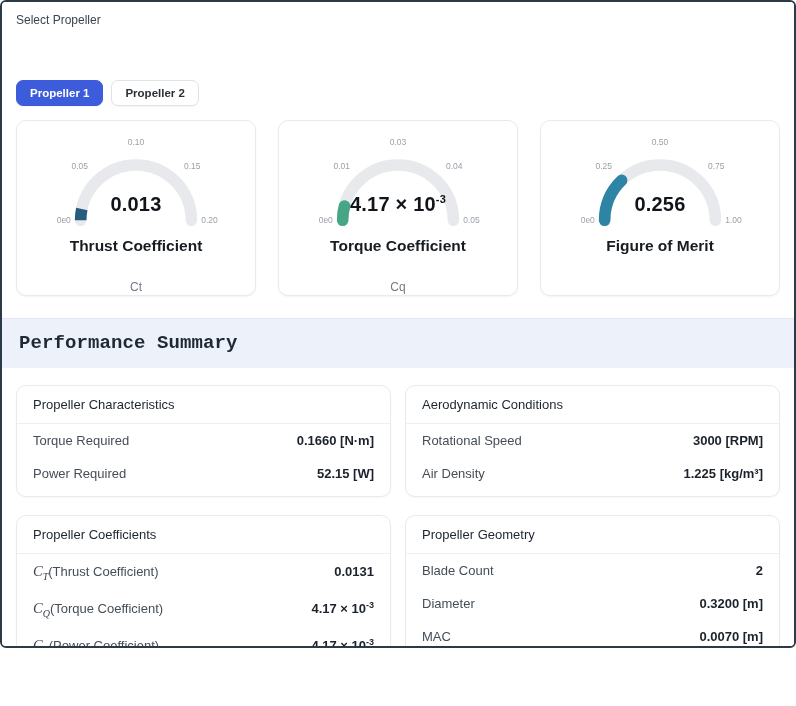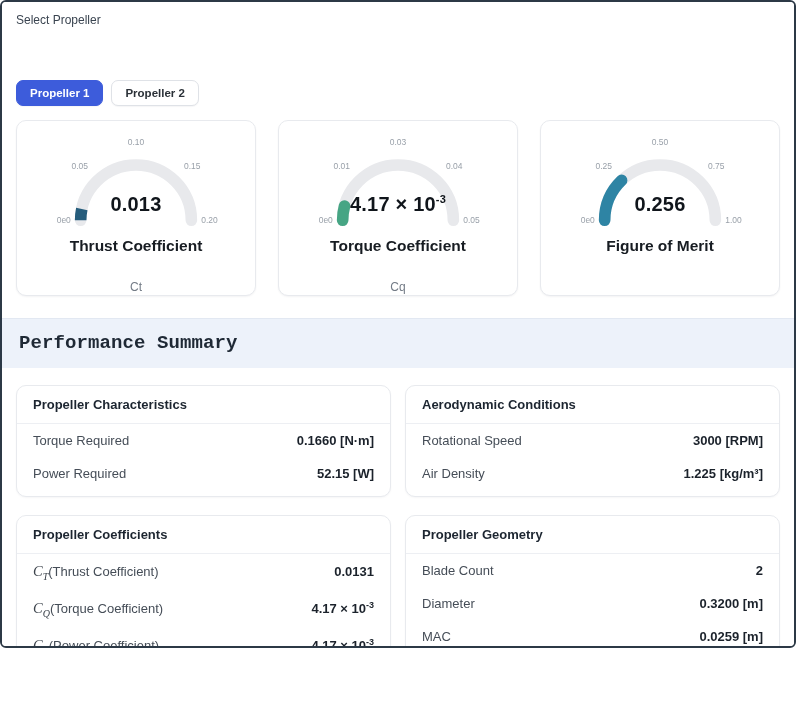--- a/index.html
+++ b/index.html
@@ -63,21 +63,21 @@
     padding:17px 14px 14px 14px;
     display:grid; grid-template-columns:1fr 1fr; gap:0 14px; align-items:start;
   }
   .col { display:flex; flex-direction:column; gap:18px; }
   .panel {
     background:#fff; border:1px solid #e8eaee; border-radius:10px;
     box-shadow:0 1px 2px rgba(16,24,40,.04);
     padding-bottom:6px;
   }
   .panel-header {
-    padding:11px 16px; font-size:13px; font-weight:700; color:#1c2530;
+    padding:11px 16px; font-size:13px; font-weight:400; color:#1c2530;
     border-bottom:1px solid #edeff3;
   }
   .row {
     display:flex; justify-content:space-between; align-items:baseline;
     padding:9px 16px; font-size:13px;
   }
   .row:first-of-type { padding-top:13px; }
   .lbl { color:#454d57; }
   .val { color:#1b222b; font-weight:600; }
   .val sup { font-size:9px; }
@@ -213,19 +213,19 @@
         <div class="row">
           <span class="lbl">Blade Count</span>
           <span class="val">2</span>
         </div>
         <div class="row">
           <span class="lbl">Diameter</span>
           <span class="val">0.3200 [m]</span>
         </div>
         <div class="row">
           <span class="lbl">MAC</span>
-          <span class="val">0.0259 [m]</span>
+          <span class="val">0.0070 [m]</span>
         </div>
       </div>
 
     </div>
   </div>
 </div>
 
 </body></html>

